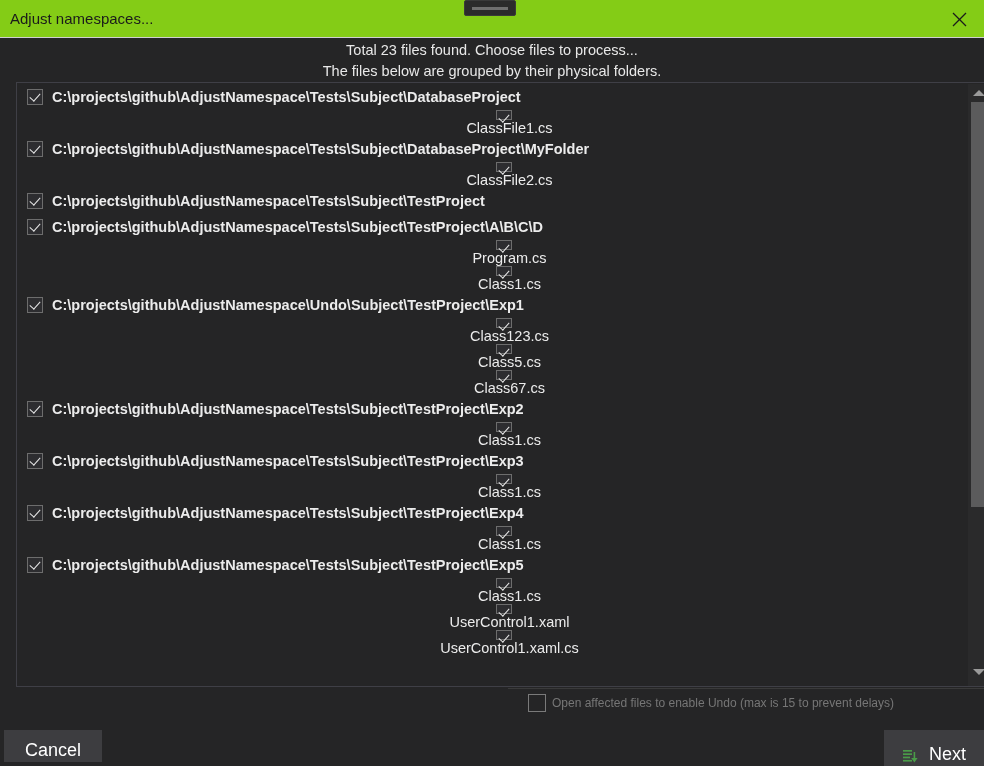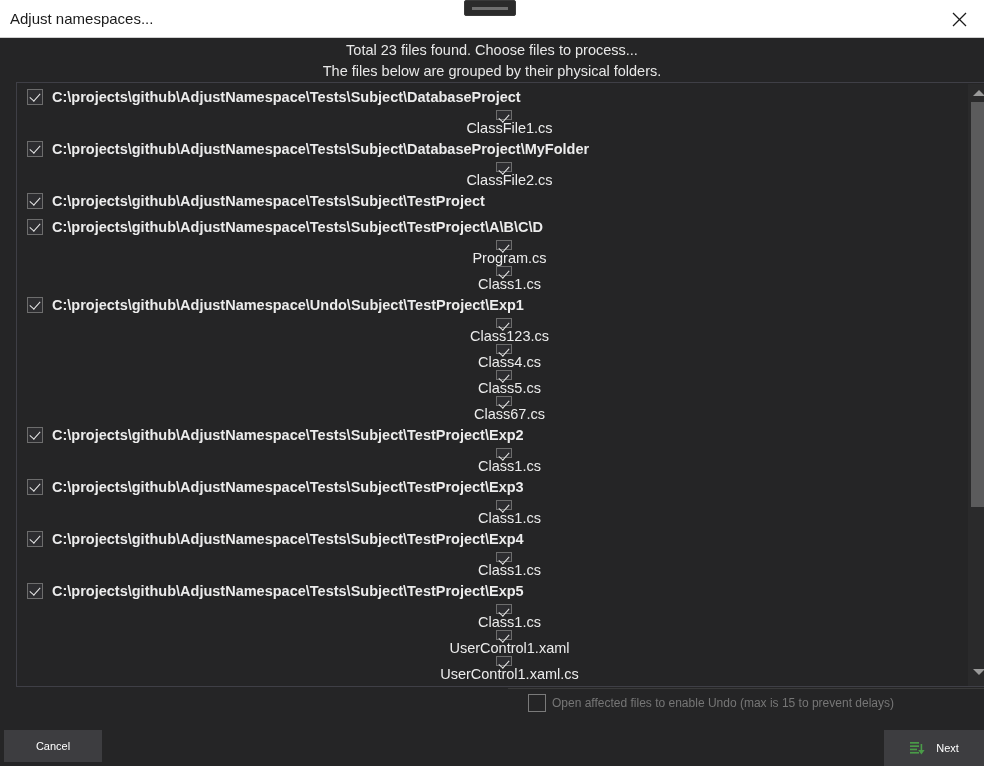--- a/index.html
+++ b/index.html
@@ -14,21 +14,21 @@
     font-family: "Liberation Sans", sans-serif;
     color: #e6e6e6;
     position: relative;
   }
 
   
   .titlebar {
     position: absolute;
     left: 0; top: 0;
     width: 984px; height: 38px;
-    background: #ffffff;
+    background: #84cc16;
     border-bottom: 1px solid #d0d0d0;
     box-sizing: border-box;
   }
   .titlebar-text {
     position: absolute;
     left: 10px; top: 10px;
     font-size: 15px;
     color: #1b1b1b;
     white-space: nowrap;
   }
@@ -186,25 +186,25 @@
   .undo-label {
     margin-left: 6px;
     font-size: 12px;
     color: #767676;
     white-space: nowrap;
   }
 
   .btn {
     position: absolute;
     display: flex;
-    align-items: center;
+    align-items: flex-end;
     justify-content: center;
     background: #3d3d40;
     color: #ffffff;
-    font-size: 11px;
+    font-size: 18px;
     cursor: pointer;
     border: none;
     box-sizing: border-box;
   }
   .btn-cancel {
     left: 4px; top: 730px;
     width: 98px; height: 32px;
   }
   .btn-next {
     left: 884px; top: 730px;
@@ -270,24 +270,20 @@
         <span class="cb checked"></span>
         <span class="row-label">Class1.cs</span>
       </div>
       <div class="row folder">
         <span class="cb checked"></span>
         <span class="row-label">C:\projects\github\AdjustNamespace\Undo\Subject\TestProject\Exp1</span>
       </div>
       <div class="row file">
         <span class="cb checked"></span>
         <span class="row-label">Class123.cs</span>
-      </div>
-      <div class="row file">
-        <span class="cb checked"></span>
-        <span class="row-label">Class4.cs</span>
       </div>
       <div class="row file">
         <span class="cb checked"></span>
         <span class="row-label">Class5.cs</span>
       </div>
       <div class="row file">
         <span class="cb checked"></span>
         <span class="row-label">Class67.cs</span>
       </div>
       <div class="row folder">

